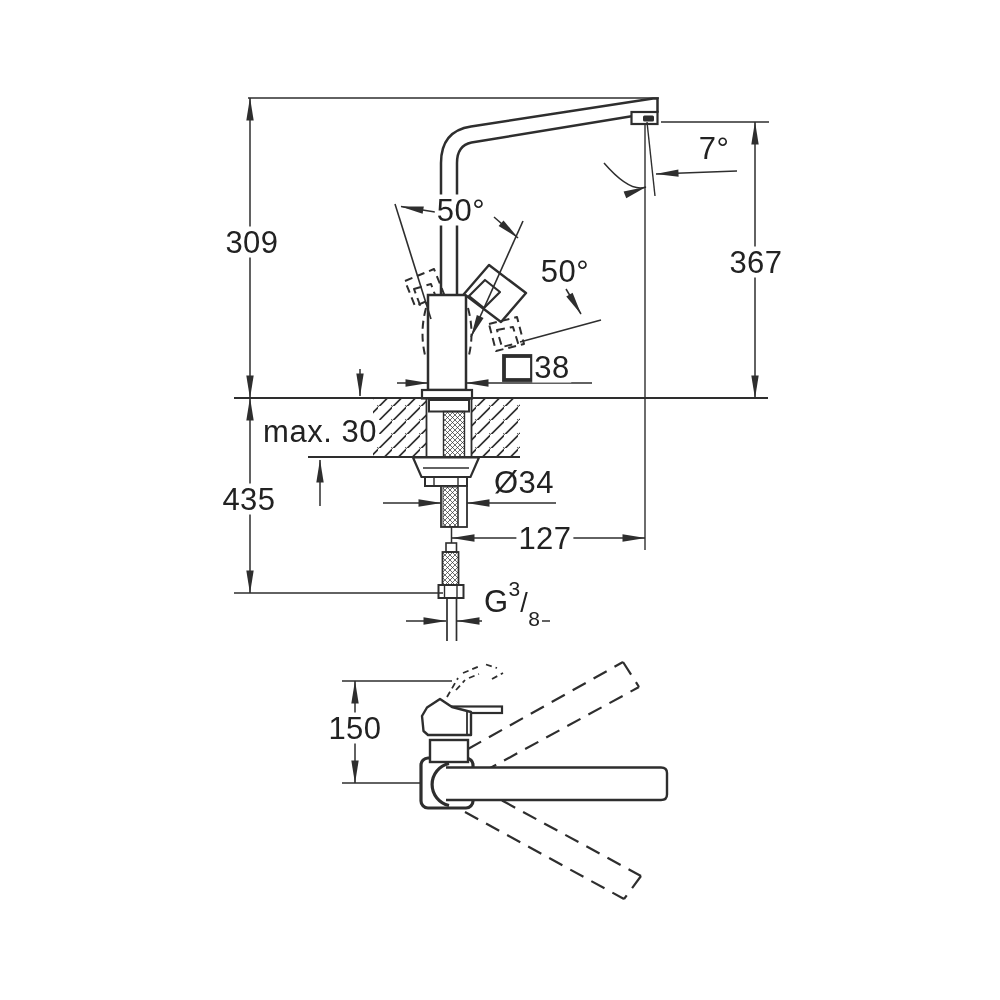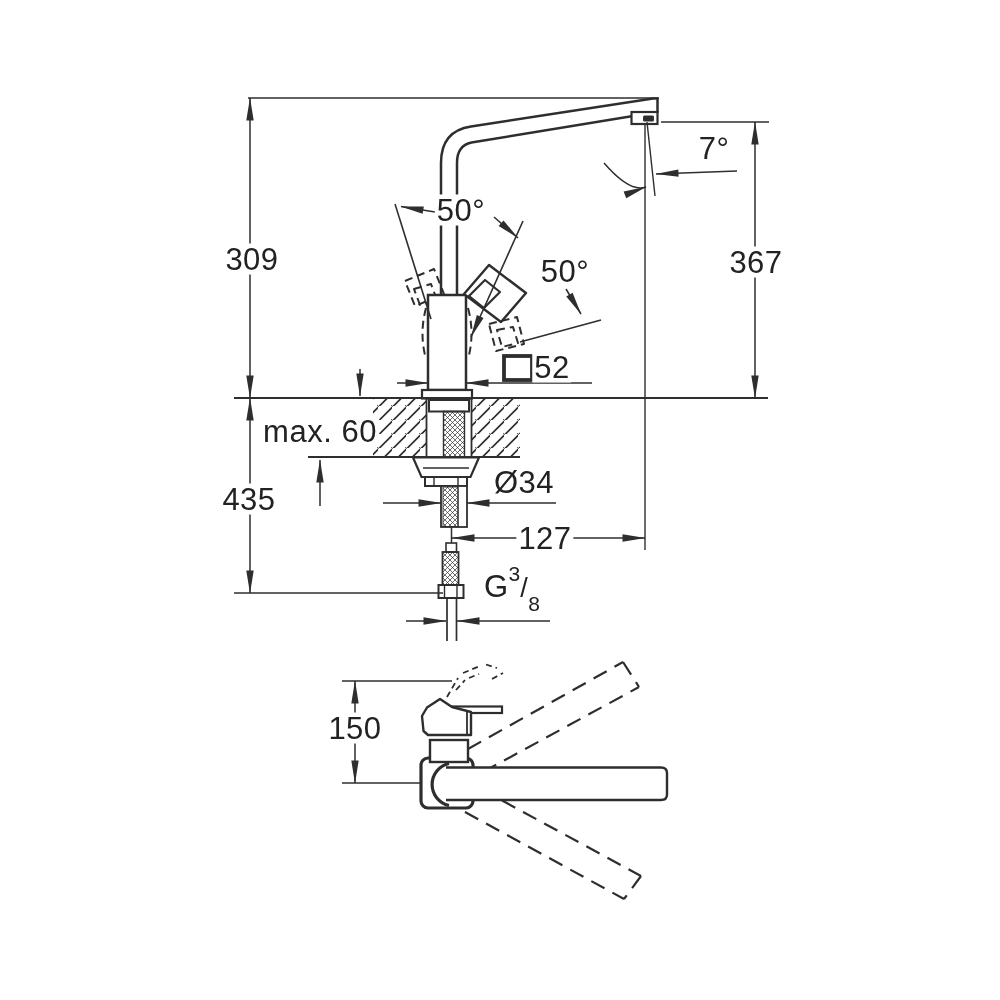--- a/index.html
+++ b/index.html
@@ -135,26 +135,26 @@
 
     <path d="M406,621 L446,621" marker-end="url(#ah)"></path>
     <path d="M550,621 L457,621" marker-end="url(#ah)"></path>
 
     <path d="M342,681 H452"></path>
     <path d="M342,783 H420"></path>
     <path d="M355,681 V783" marker-start="url(#ah)" marker-end="url(#ah)"></path>
   </g>
 </svg>
 
-<span class="dim" style="left:252px;top:259px">309</span>
+<span class="dim" style="left:252px;top:242px">309</span>
 <span class="dim" style="left:756px;top:262px">367</span>
 <span class="dim" style="left:714px;top:148px">7°</span>
 <span class="dim" style="left:461px;top:210px">50°</span>
 <span class="dim" style="left:565px;top:271px">50°</span>
-<span class="dim" style="left:552px;top:367px">52</span>
-<span class="dim" style="left:320px;top:431px">max. 60</span>
+<span class="dim" style="left:552px;top:367px">38</span>
+<span class="dim" style="left:320px;top:431px">max. 30</span>
 <span class="dim" style="left:249px;top:499px">435</span>
 <span class="dim" style="left:524px;top:482px">Ø34</span>
 <span class="dim" style="left:545px;top:538px">127</span>
-<span class="dim thread" style="left:512px;top:587px"><span>G</span><sup>3</sup><span class="slash">/</span><sub>8</sub></span>
+<span class="dim thread" style="left:512px;top:602px"><span>G</span><sup>3</sup><span class="slash">/</span><sub>8</sub></span>
 <span class="dim" style="left:355px;top:728px">150</span>
 
 </div>
 
 </body></html>

